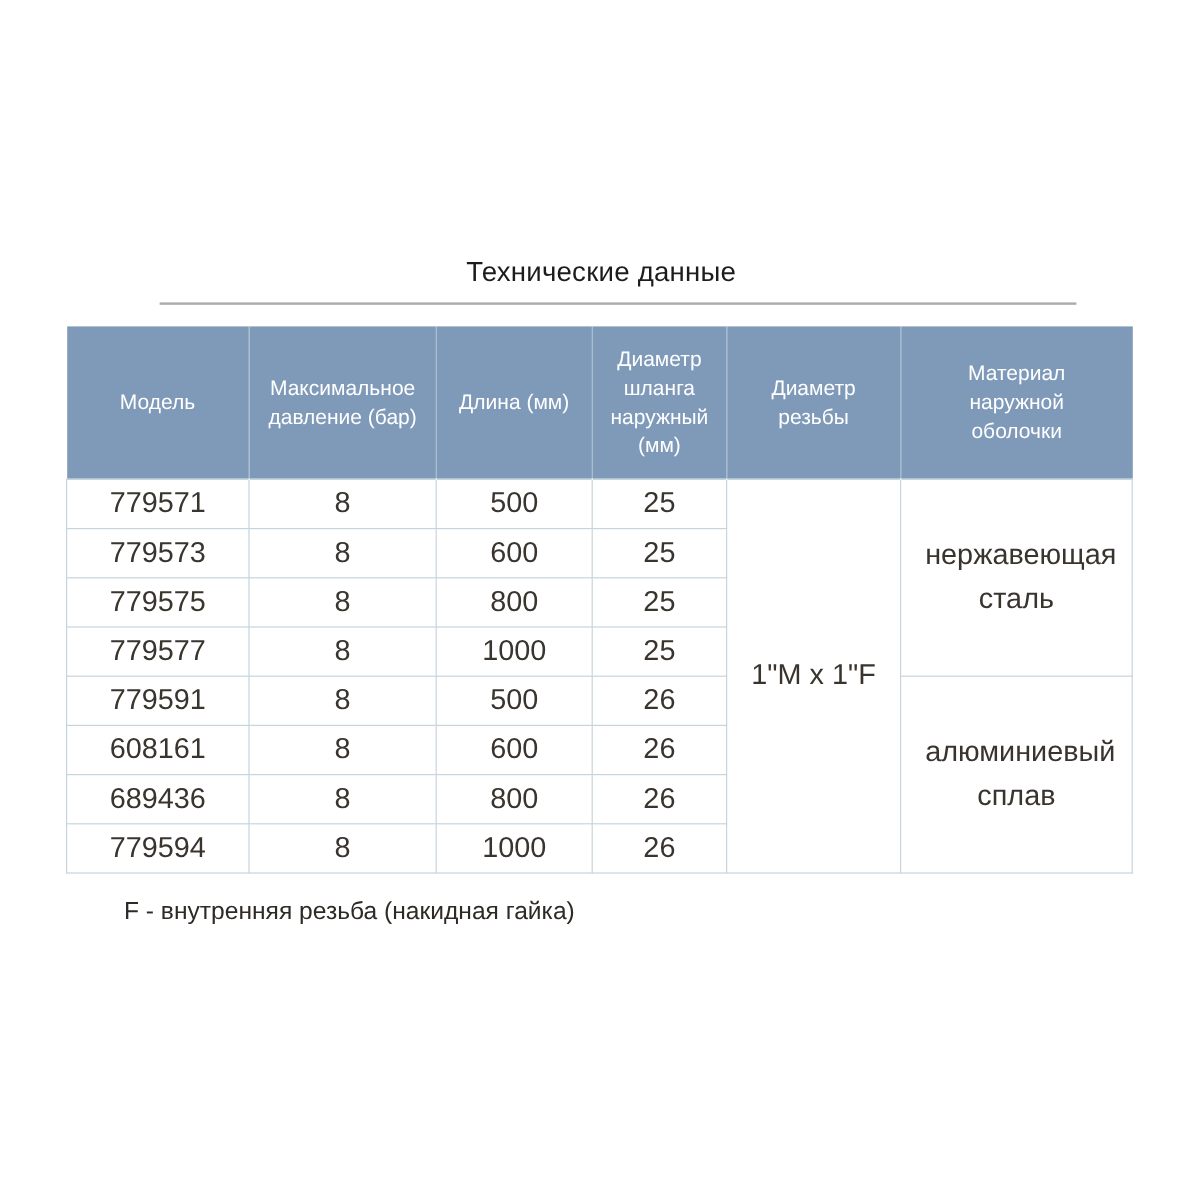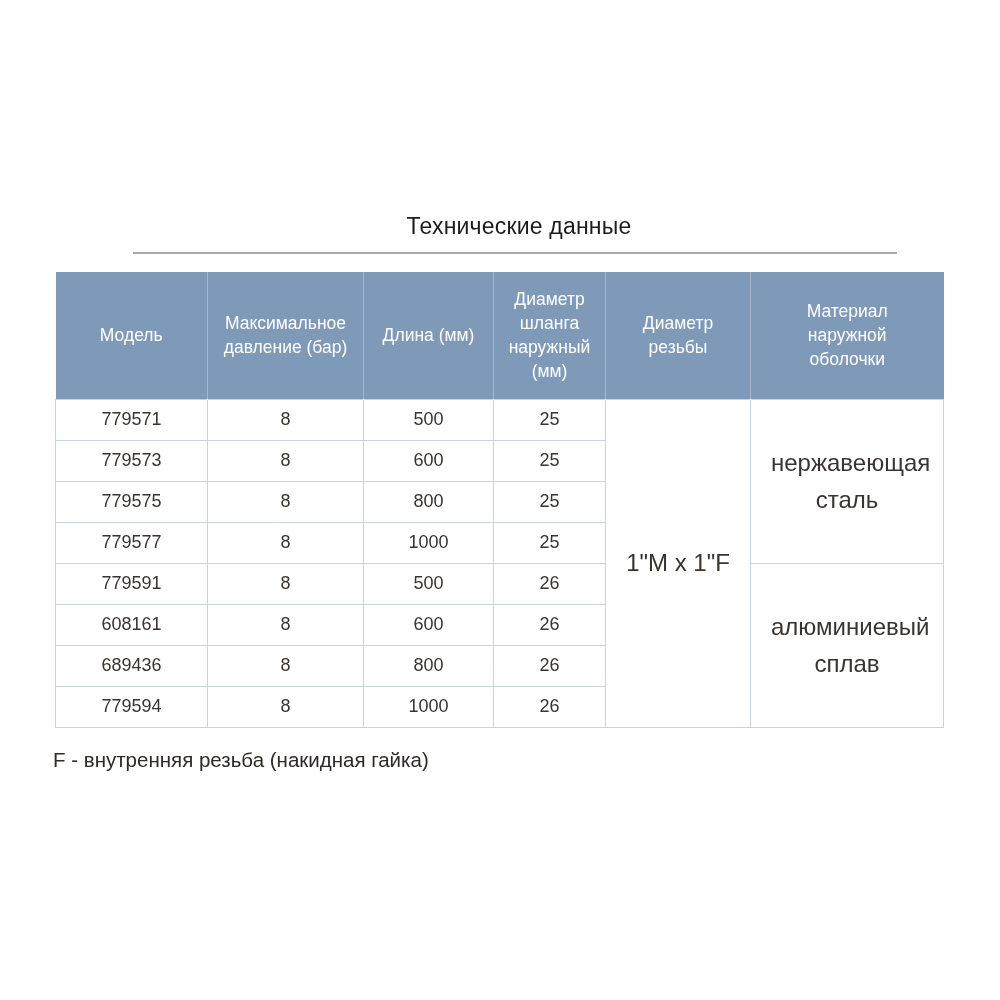--- a/index.html
+++ b/index.html
@@ -5,21 +5,21 @@
   * { margin: 0; padding: 0; box-sizing: border-box; }
   html, body { background: #ffffff; }
   body {
     width: 1000px; height: 1000px;
     position: relative;
     font-family: "Liberation Sans", "DejaVu Sans", sans-serif;
     color: #35302b;
   }
   .title-wrap {
     position: absolute;
-    left: 137px; top: 213px; width: 764px;
+    left: 119px; top: 213px; width: 764px;
     text-align: center;
   }
   .page-title {
     font-size: 23px;
     font-weight: 400;
     color: #1c1c1c;
     letter-spacing: 0.2px;
   }
   .title-rule {
     position: absolute;
@@ -49,33 +49,34 @@
   th:last-child { border-right: none; }
   th.col-pressure { padding: 0 4px; }
   th.col-hose { padding: 0 6px; }
   th.col-thread { padding: 0 30px; }
   th.col-material { padding: 0 24px; }
   tbody tr { height: 41px; }
   td {
     border: 1px solid #c6d4dd;
     text-align: center;
     vertical-align: middle;
-    font-size: 18px;
+    font-size: 24px;
     color: #39342e;
     background: #ffffff;
   }
   td.merged {
     font-size: 24px;
     line-height: 1.55;
     padding: 0 20px;
   }
   .footnotes {
     position: absolute;
     left: 53px; top: 744px;
     width: 426px;
+    text-align: right;
     font-size: 20.5px;
     line-height: 31px;
     color: #2e2a26;
     white-space: nowrap;
   }
 </style>
 </head>
 <body>
 
 <div class="title-wrap">

